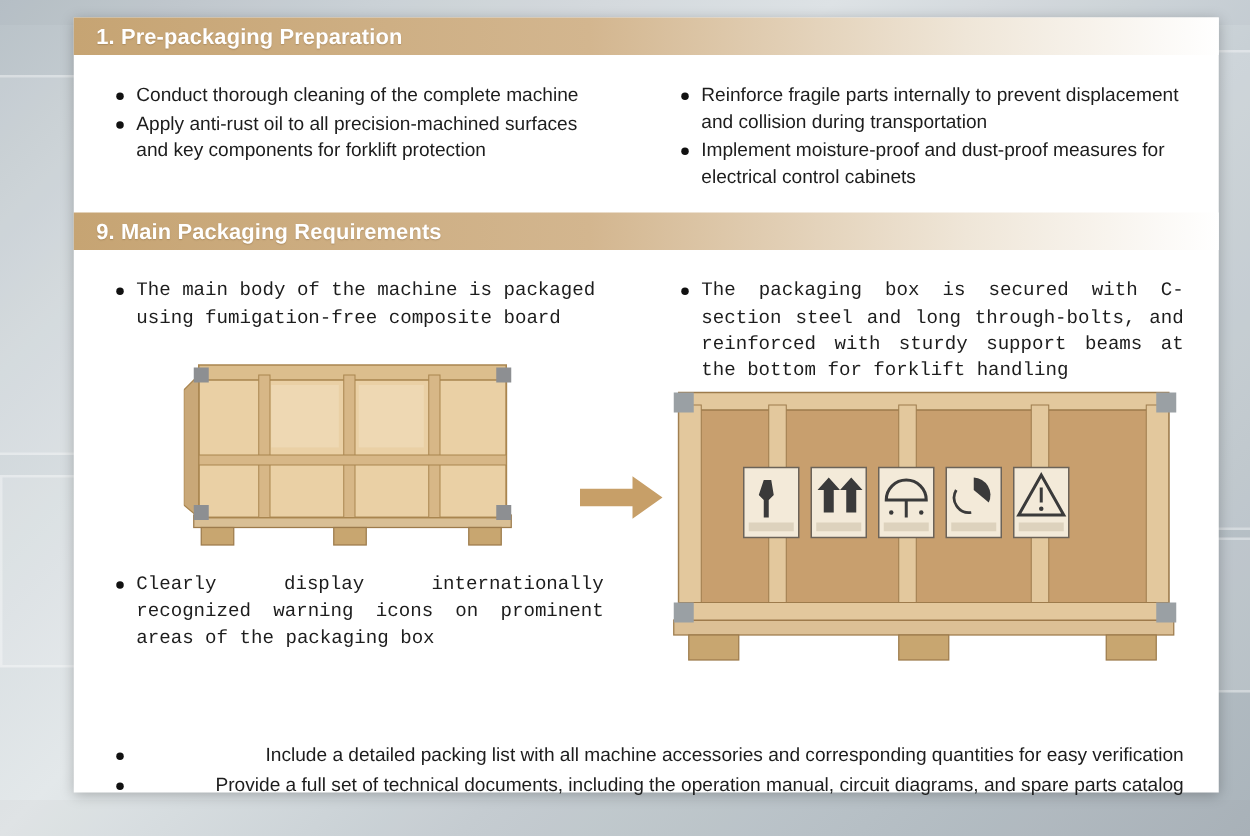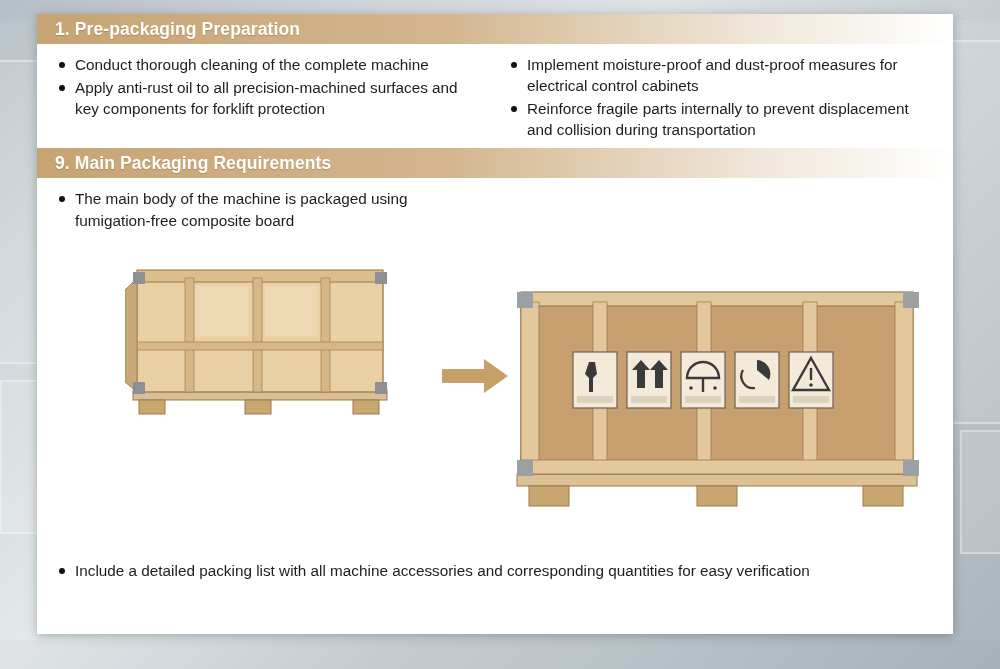--- a/index.html
+++ b/index.html
@@ -25,21 +25,21 @@
     position: absolute;
     border: 2px solid rgba(255,255,255,0.35);
     background: rgba(255,255,255,0.12);
   }
   .bg-dark {
     position: absolute;
     background: rgba(120,132,140,0.22);
   }
   .content {
     position: absolute;
-    left: 37px;
+    left: 59px;
     top: 14px;
     width: 916px;
     height: 620px;
     background: #ffffff;
     box-shadow: 0 2px 10px rgba(0,0,0,0.25);
   }
   
   .sec-head {
     position: relative;
     height: 30px;
@@ -53,21 +53,21 @@
   .sec-head .bar-title {
     color: #ffffff;
     font-size: 17.5px;
     font-weight: bold;
     padding-left: 18px;
     letter-spacing: 0.1px;
     text-shadow: 0 1px 1px rgba(120,90,50,0.35);
   }
   ul.bullets {
     list-style: none;
-    margin: 0;
+    margin: 12px;
     padding: 0;
   }
   ul.bullets li {
     position: relative;
     padding-left: 22px;
     margin: 0 0 2px 0;
     font-size: 15.3px;
     color: #1d1d1d;
     line-height: 1.38;
   }
@@ -85,20 +85,21 @@
     display: flex;
     padding: 10px 16px 6px 16px;
   }
   .col-l { width: 50%; padding-right: 14px; box-sizing: border-box; }
   .col-r { width: 50%; padding-left: 10px; box-sizing: border-box; }
 
   
   .sec2-body {
     position: relative;
     height: 372px;
+    font-family: Liberation Mono, monospace;
   }
   .sec2-top {
     display: flex;
     padding: 10px 16px 0 16px;
   }
   .justify-text li {
     text-align: justify;
   }
   .sec2-bottom-note {
     position: absolute;
@@ -131,20 +132,21 @@
   .arrow {
     position: absolute;
     left: 405px;
     top: 178px;
     width: 68px;
     height: 40px;
   }
   
   .sec3-body {
     padding: 10px 16px 10px 16px;
+    text-align: right;
   }
   .sec3-body li { font-size: 15.3px; }
 </style>
 </head>
 <body>
 
 <div class="page">
 
   <div class="bg-dark" style="left:0;top:0;width:1000px;height:20px;opacity:.25;"></div>
   <div class="bg-shape" style="left:-10px;top:60px;width:70px;height:300px;"></div>
@@ -160,36 +162,41 @@
     </div>
     <div class="cols">
       <div class="col-l">
         <ul class="bullets">
           <li>Conduct thorough cleaning of the complete machine</li>
           <li>Apply anti-rust oil to all precision-machined surfaces and key components for forklift protection</li>
         </ul>
       </div>
       <div class="col-r">
         <ul class="bullets">
+          <li>Reinforce fragile parts internally to prevent displacement and collision during transportation</li>
           <li>Implement moisture-proof and dust-proof measures for electrical control cabinets</li>
-          <li>Reinforce fragile parts internally to prevent displacement and collision during transportation</li>
         </ul>
       </div>
     </div>
 
     <div class="sec-head">
       <span class="bar-title">9. Main Packaging Requirements</span>
     </div>
     <div class="sec2-body">
       <div class="sec2-top">
         <div class="col-l">
           <ul class="bullets">
             <li>The main body of the machine is packaged using fumigation-free composite board</li>
           </ul>
         </div>
+        <div class="col-r">
+          <ul class="bullets justify-text">
+            <li>The packaging box is secured with C-section steel and long through-bolts, and reinforced with sturdy support beams at the bottom for forklift handling</li>
+          </ul>
+        </div>
       </div>
 
       <svg class="crate-small" viewBox="0 0 270 175">
 
         <rect x="8" y="140" width="254" height="10" fill="#d9bf95" stroke="#9d7b4c" stroke-width="1"></rect>
         <rect x="14" y="150" width="26" height="14" fill="#c8a670" stroke="#9d7b4c" stroke-width="1"></rect>
         <rect x="120" y="150" width="26" height="14" fill="#c8a670" stroke="#9d7b4c" stroke-width="1"></rect>
         <rect x="228" y="150" width="26" height="14" fill="#c8a670" stroke="#9d7b4c" stroke-width="1"></rect>
 
         <rect x="12" y="28" width="246" height="114" fill="#ead0a5" stroke="#a9854f" stroke-width="1.5"></rect>
@@ -269,22 +276,28 @@
         </g>
         <g>
           <rect x="282" y="74" width="44" height="56" fill="#f3ead9" stroke="#6c6358" stroke-width="1.2"></rect>
           <polygon points="304,80 322,112 286,112" fill="none" stroke="#3a3a3a" stroke-width="2.4"></polygon>
           <line x1="304" y1="90" x2="304" y2="102" stroke="#3a3a3a" stroke-width="2.4"></line>
           <circle cx="304" cy="107" r="1.8" fill="#3a3a3a"></circle>
           <rect x="286" y="118" width="36" height="7" fill="#ddd2bd"></rect>
         </g>
       </svg>
 
+      <div class="sec2-bottom-note">
+        <ul class="bullets justify-text">
+          <li>Clearly display internationally recognized warning icons on prominent areas of the packaging box</li>
+        </ul>
+      </div>
     </div>
 
     <div class="sec3-body">
       <ul class="bullets">
         <li>Include a detailed packing list with all machine accessories and corresponding quantities for easy verification</li>
+        <li>Provide a full set of technical documents, including the operation manual, circuit diagrams, and spare parts catalog</li>
       </ul>
     </div>
 
   </div>
 </div>
 
 </body></html>

